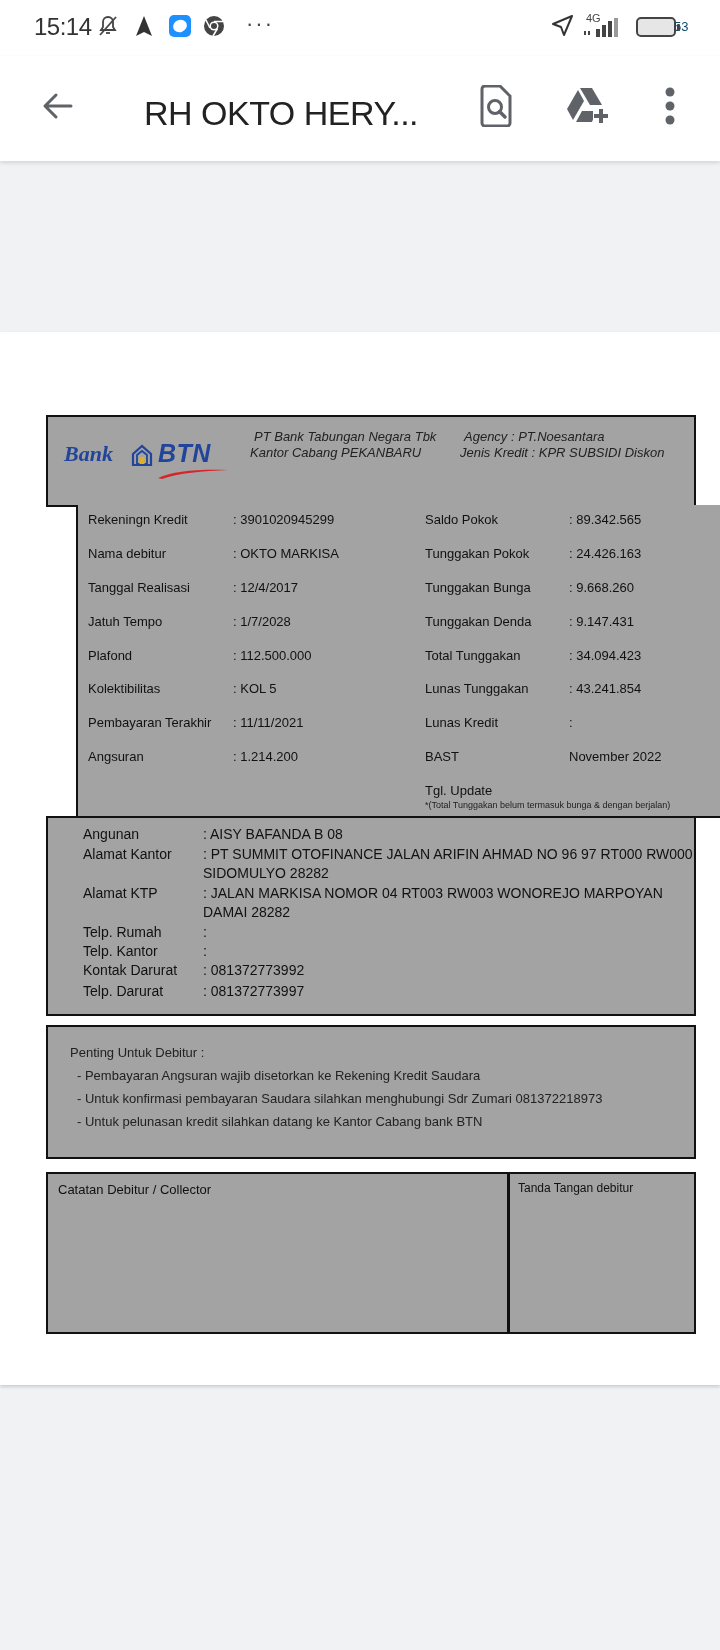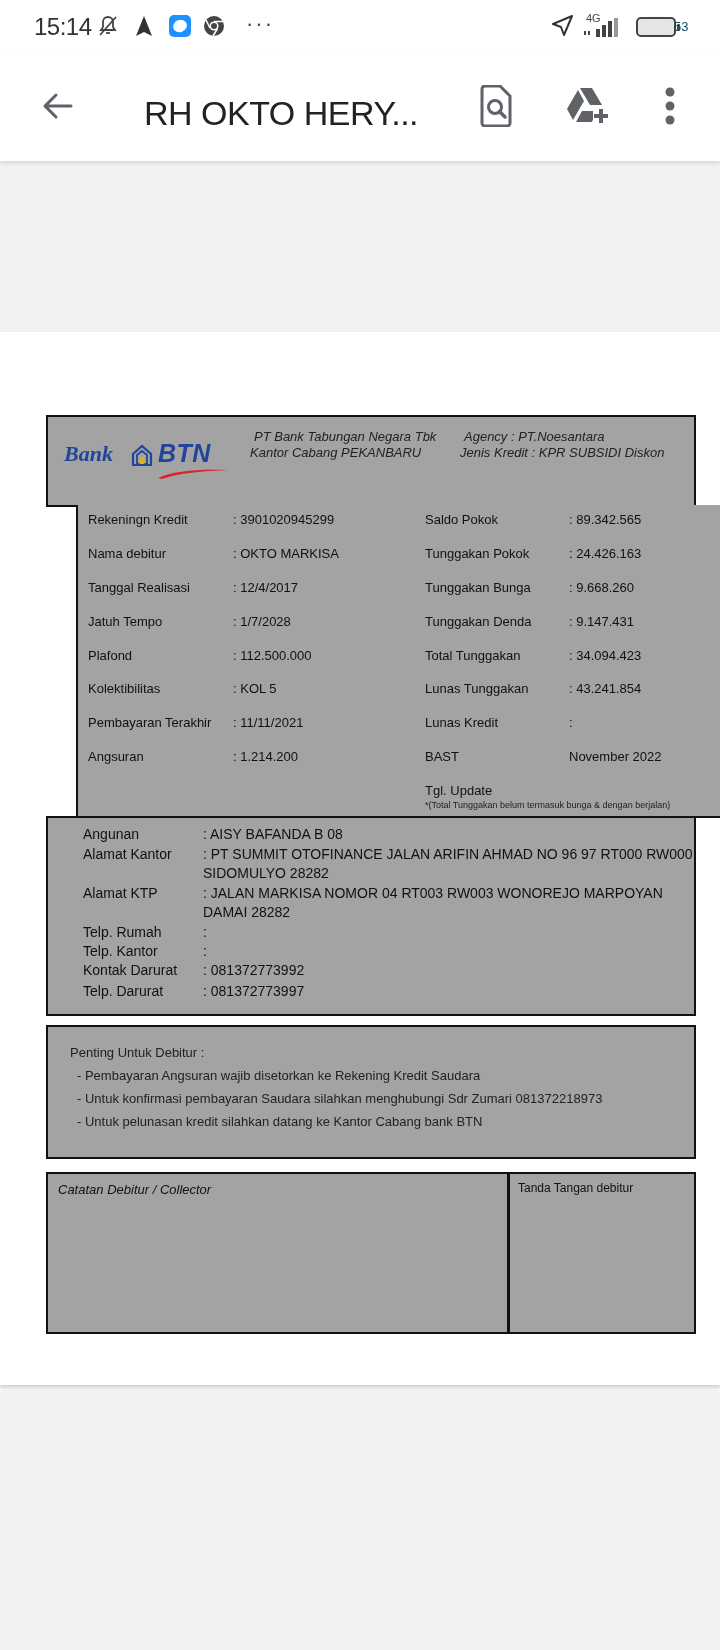--- a/index.html
+++ b/index.html
@@ -43,21 +43,21 @@
   .addr { left: 46px; top: 816px; width: 650px; height: 200px; border-top: 2.5px solid #111; }
   .a-row { position: absolute; left: 11px; font-size: 14px; line-height: 19px; color: #111; }
   .a-lbl { position: absolute; left: 0; white-space: nowrap; margin-left: 24px; }
   .a-val { position: absolute; left: 144px; width: 490px; }
 
   .info { left: 46px; top: 1025px; width: 650px; height: 134px; }
   .info-line { position: absolute; font-size: 13px; color: #222; white-space: nowrap; }
 
   .notes { left: 46px; top: 1172px; width: 650px; height: 162px; }
   .notes-div { position: absolute; left: 459px; top: -2px; width: 2.5px; height: 162px; background: #111; }
-  .notes-lbl { position: absolute; left: 10px; top: 8px; font-size: 13px; color: #111; font-style: italic; }
+  .notes-lbl { position: absolute; left: 10px; top: 8px; font-size: 13px; color: #111; }
   .sign-lbl { position: absolute; left: 470px; top: 7px; font-size: 12px; color: #111; }
 
   
   .nav-btn { position: absolute; cursor: pointer; }
 </style>
 </head>
 <body>
 
 <div class="statusbar">
   <span class="sb-time">15:14</span>

